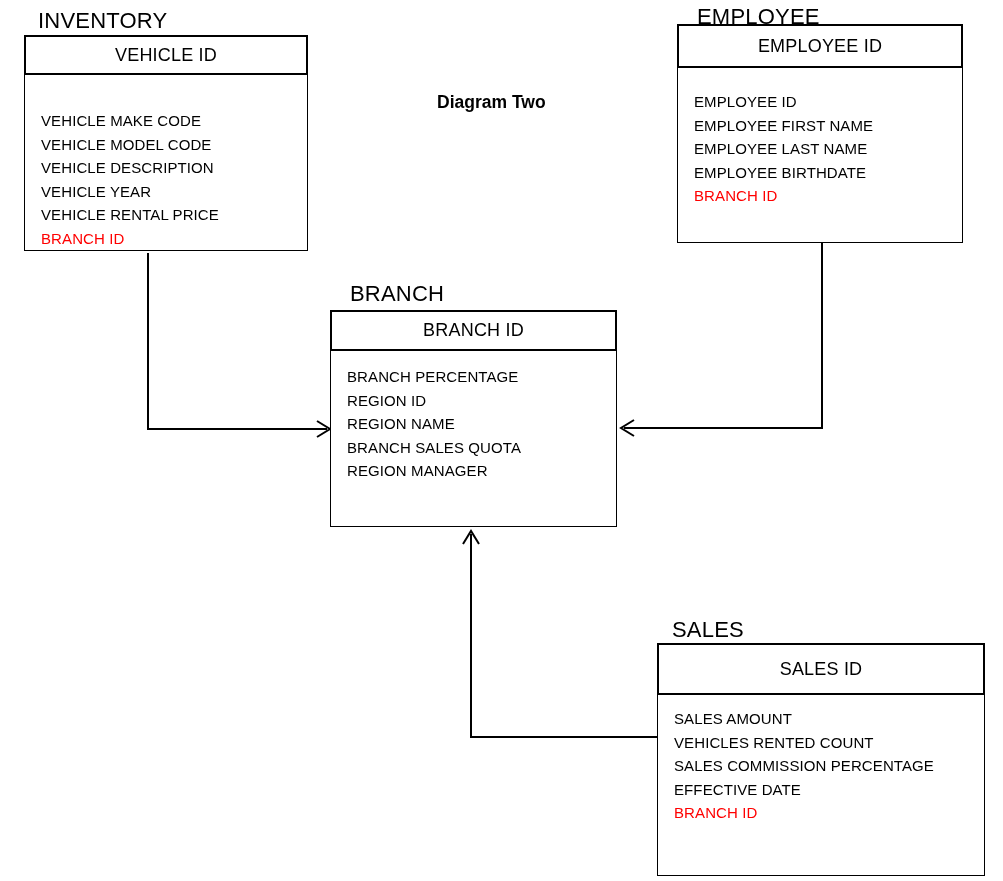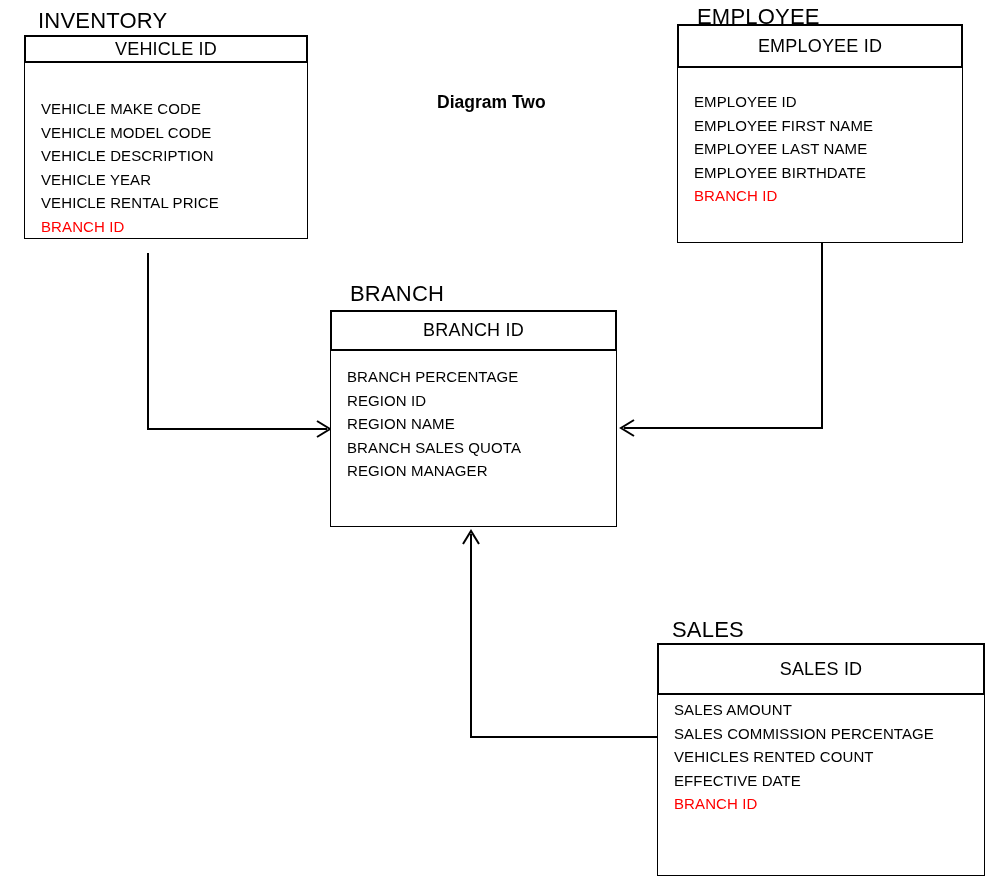--- a/index.html
+++ b/index.html
@@ -63,37 +63,37 @@
     position:absolute;
     left:398px;
     top:92px;
     font-size:17.5px;
     font-weight:bold;
     white-space:nowrap;
     margin-left:39px;
   }
   
   #ent-inventory{left:24px;top:35px;width:284px;}
-  #ent-inventory .entity-header{height:28px;}
+  #ent-inventory .entity-header{height:40px;}
   #ent-inventory .entity-body{height:176px;padding-top:34px;}
   #lbl-inventory{left:38px;top:8px;}
 
   #ent-employee{left:677px;top:24px;width:286px;}
   #ent-employee .entity-header{height:44px;}
   #ent-employee .entity-body{height:175px;padding-top:22px;}
   #lbl-employee{left:697px;top:4px;}
 
   #ent-branch{left:330px;top:310px;width:287px;}
   #ent-branch .entity-header{height:41px;}
   #ent-branch .entity-body{height:176px;padding-top:14px;}
   #lbl-branch{left:350px;top:281px;}
 
   #ent-sales{left:657px;top:643px;width:328px;}
   #ent-sales .entity-header{height:52px;}
-  #ent-sales .entity-body{height:181px;padding-top:3px;}
+  #ent-sales .entity-body{height:181px;padding-top:12px;}
   #lbl-sales{left:672px;top:617px;}
 </style>
 </head>
 <body>
 
 <div class="canvas">
 
   <svg class="connectors" viewBox="0 0 1003 881" xmlns="http://www.w3.org/2000/svg" aria-hidden="true">
 
     <g>
@@ -149,20 +149,20 @@
       <div class="attr">BRANCH SALES QUOTA</div>
       <div class="attr">REGION MANAGER</div>
     </div>
   </div>
 
   <div class="entity-label" id="lbl-sales">SALES</div>
   <div class="entity" id="ent-sales">
     <div class="entity-header">SALES ID</div>
     <div class="entity-body">
       <div class="attr">SALES AMOUNT</div>
+      <div class="attr">VEHICLES RENTED COUNT</div>
       <div class="attr">SALES COMMISSION PERCENTAGE</div>
-      <div class="attr">VEHICLES RENTED COUNT</div>
       <div class="attr">EFFECTIVE DATE</div>
       <div class="attr fk">BRANCH ID</div>
     </div>
   </div>
 
 </div>
 
 </body></html>

